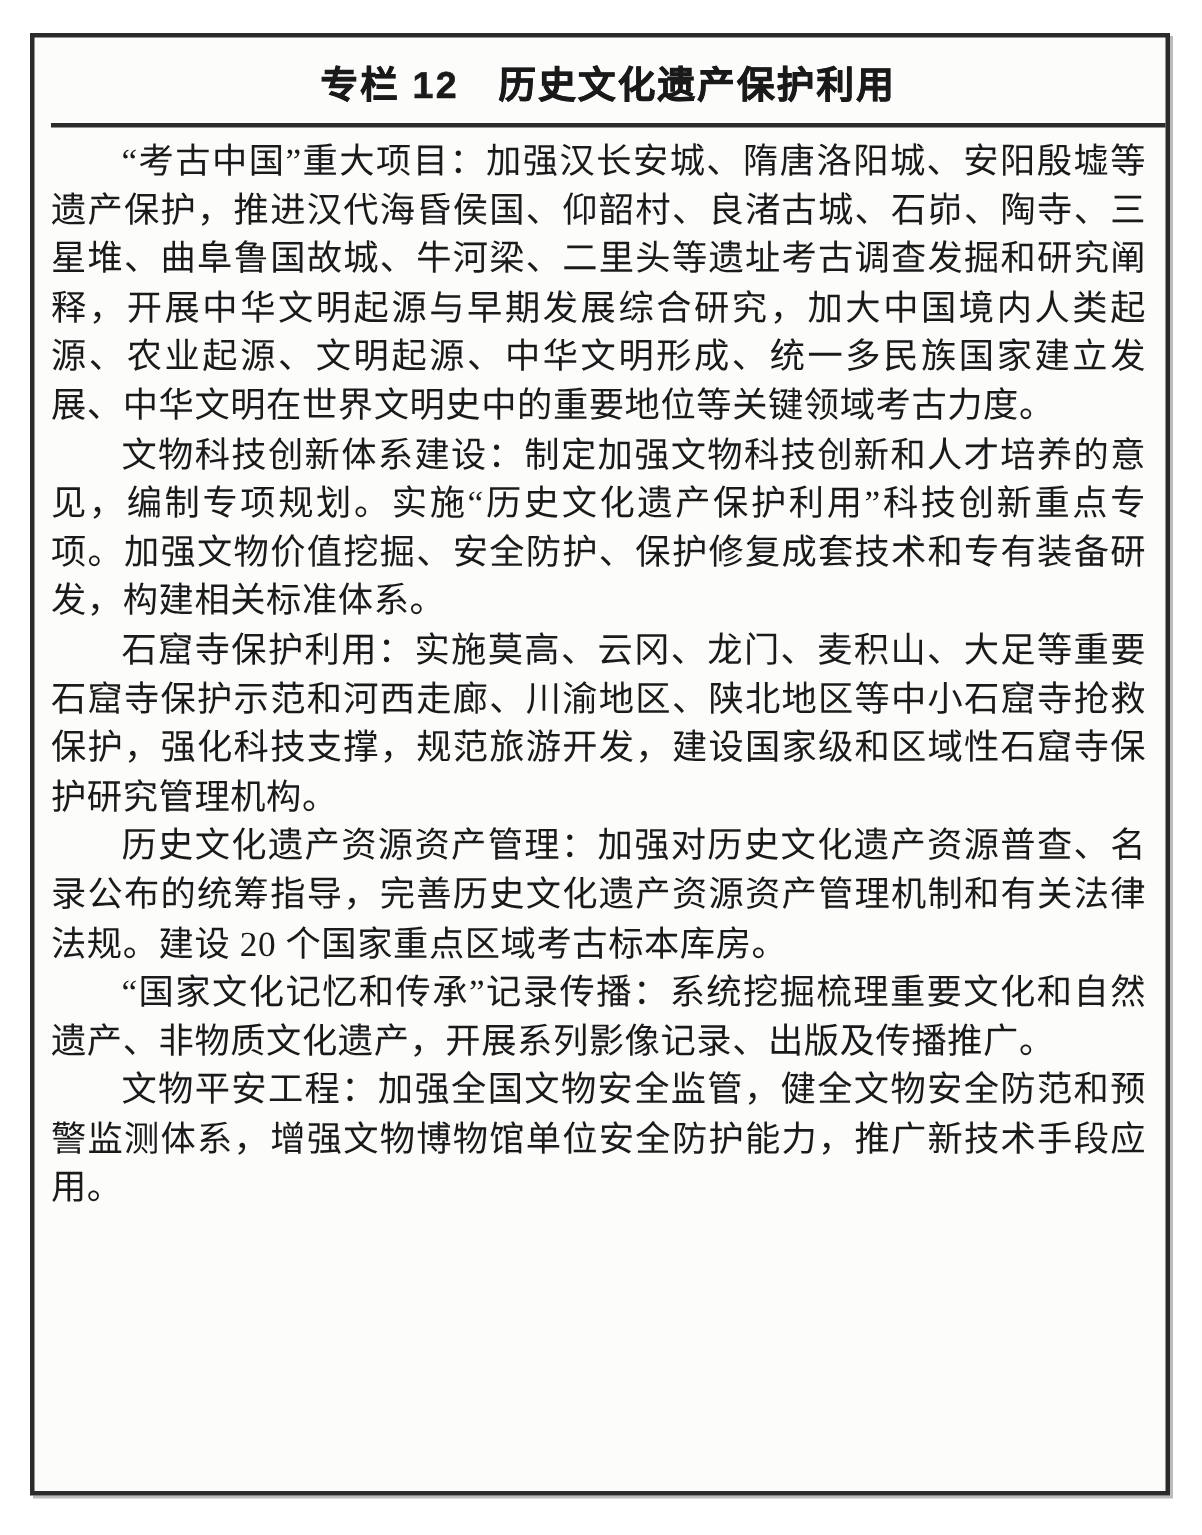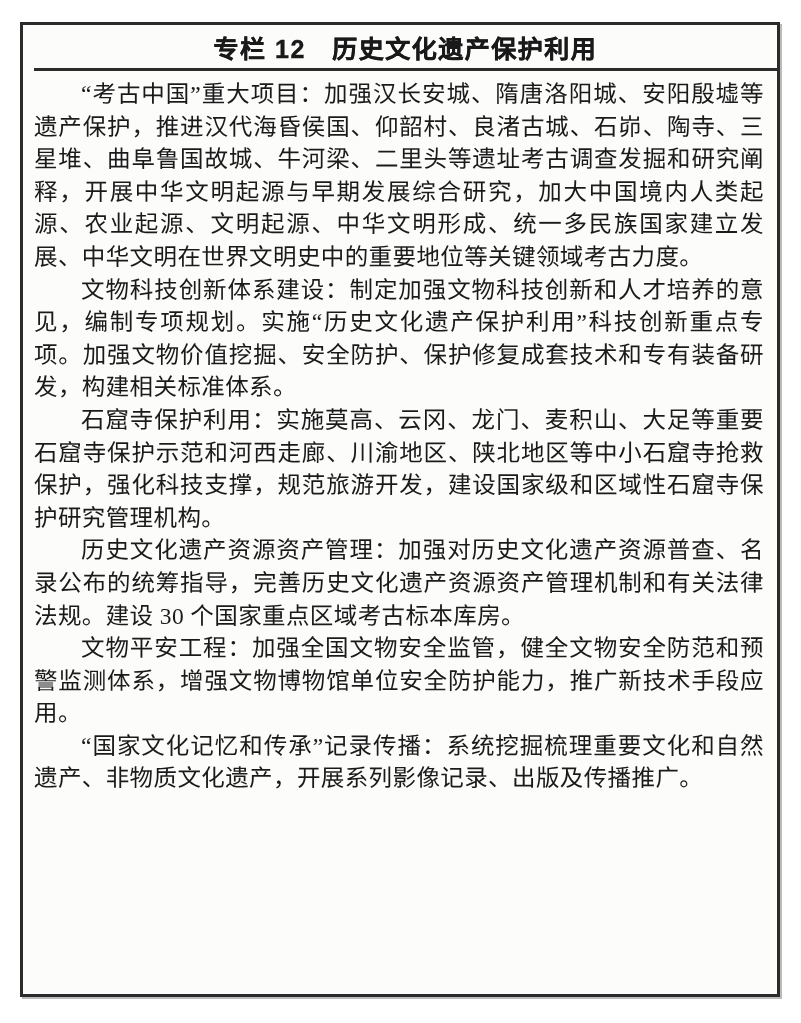--- a/index.html
+++ b/index.html
@@ -22,21 +22,21 @@
     position:absolute;
     left:20px;
     top:22px;
     width:760px;
     height:975px;
     border:3px solid var(--border);
     background:var(--paper);
     box-shadow:2px 2px 0 rgba(60,60,60,.35);
   }
   .panel-title{
-    height:46px;
+    height:60px;
     border-bottom:3px solid var(--border);
     display:flex;
     align-items:center;
     justify-content:center;
     font-family:"Liberation Sans","DejaVu Sans",sans-serif;
     font-weight:700;
     font-size:25px;
     letter-spacing:1.5px;
     color:var(--ink);
     margin-left:11px;
@@ -60,17 +60,17 @@
 <body>
 
 <div class="panel">
   <div class="panel-title">
     <span>专栏 12　历史文化遗产保护利用</span>
   </div>
   <div class="panel-body">
     <p>“考古中国”重大项目：加强汉长安城、隋唐洛阳城、安阳殷墟等遗产保护，推进汉代海昏侯国、仰韶村、良渚古城、石峁、陶寺、三星堆、曲阜鲁国故城、牛河梁、二里头等遗址考古调查发掘和研究阐释，开展中华文明起源与早期发展综合研究，加大中国境内人类起源、农业起源、文明起源、中华文明形成、统一多民族国家建立发展、中华文明在世界文明史中的重要地位等关键领域考古力度。</p>
     <p>文物科技创新体系建设：制定加强文物科技创新和人才培养的意见，编制专项规划。实施“历史文化遗产保护利用”科技创新重点专项。加强文物价值挖掘、安全防护、保护修复成套技术和专有装备研发，构建相关标准体系。</p>
     <p>石窟寺保护利用：实施莫高、云冈、龙门、麦积山、大足等重要石窟寺保护示范和河西走廊、川渝地区、陕北地区等中小石窟寺抢救保护，强化科技支撑，规范旅游开发，建设国家级和区域性石窟寺保护研究管理机构。</p>
-    <p>历史文化遗产资源资产管理：加强对历史文化遗产资源普查、名录公布的统筹指导，完善历史文化遗产资源资产管理机制和有关法律法规。建设 30 个国家重点区域考古标本库房。</p>
+    <p>历史文化遗产资源资产管理：加强对历史文化遗产资源普查、名录公布的统筹指导，完善历史文化遗产资源资产管理机制和有关法律法规。建设 20 个国家重点区域考古标本库房。</p>
+    <p>“国家文化记忆和传承”记录传播：系统挖掘梳理重要文化和自然遗产、非物质文化遗产，开展系列影像记录、出版及传播推广。</p>
     <p>文物平安工程：加强全国文物安全监管，健全文物安全防范和预警监测体系，增强文物博物馆单位安全防护能力，推广新技术手段应用。</p>
-    <p>“国家文化记忆和传承”记录传播：系统挖掘梳理重要文化和自然遗产、非物质文化遗产，开展系列影像记录、出版及传播推广。</p>
   </div>
 </div>
 
 </body></html>

